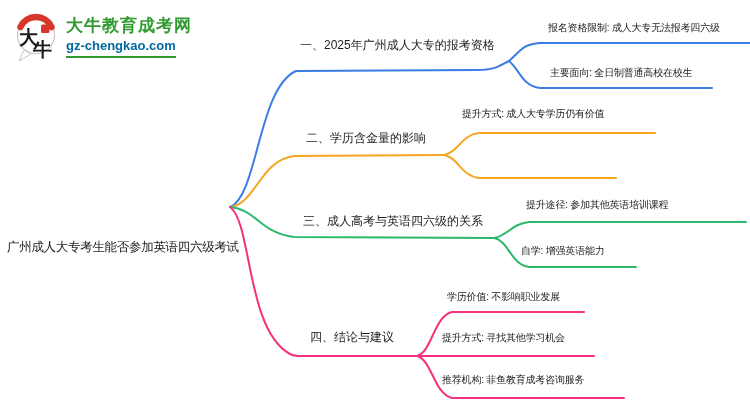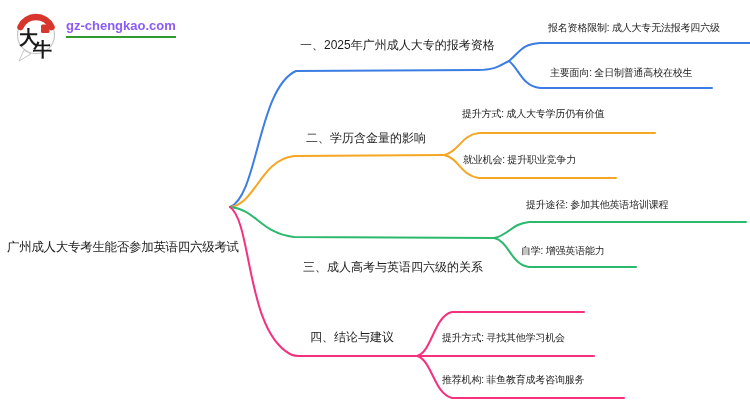--- a/index.html
+++ b/index.html
@@ -5,31 +5,31 @@
   html,body{margin:0;padding:0;background:#fff;}
   .stage{
     position:relative;width:750px;height:410px;background:#ffffff;
     overflow:hidden;font-family:"Liberation Sans","DejaVu Sans",sans-serif;
   }
   
   .logo{position:absolute;left:12px;top:10px;display:flex;align-items:flex-start;gap:6px;cursor:pointer;}
   .logo-icon{width:48px;height:54px;flex:0 0 auto;}
   .logo-text{padding-top:6px;}
   .logo-name{font-size:17px;font-weight:bold;color:#2f9a2f;letter-spacing:1px;line-height:20px;}
-  .logo-url{font-size:13px;font-weight:bold;color:#8b5cf6;line-height:16px;padding-bottom:2px;
+  .logo-url{font-size:13px;font-weight:bold;color:#0369a1;line-height:16px;padding-bottom:2px;
             border-bottom:2px solid #2f9a2f;display:inline-block;}
   
   .map-lines{position:absolute;left:0;top:0;width:750px;height:410px;}
   .node{position:absolute;color:#1c1c1c;white-space:nowrap;line-height:17px;}
   .root{left:7px;top:196px;font-size:12.5px;letter-spacing:-0.3px;margin-top:43px;}
   .branch{font-size:12px;}
   .leaf{font-size:10px;letter-spacing:-0.2px;}
   .b1{left:300px;top:37px;}
   .b2{left:306px;top:130px;}
-  .b3{left:303px;top:213px;margin-top:46px;}
+  .b3{left:303px;top:213px;}
   .b4{left:310px;top:329px;}
   .l1a{left:548px;top:19px;}
   .l1b{left:550px;top:64px;}
   .l2a{left:462px;top:105px;}
   .l2b{left:463px;top:151px;}
   .l3a{left:526px;top:196px;}
   .l3b{left:521px;top:242px;}
   .l4a{left:447px;top:288px;}
   .l4b{left:442px;top:329px;}
   .l4c{left:442px;top:371px;}
@@ -42,20 +42,21 @@
   <div class="logo">
     <svg class="logo-icon" viewBox="0 0 48 54">
       <path d="M 12 40 L 7 51 L 19 44 Z" fill="#ffffff" stroke="#c6c6c6" stroke-width="1"></path>
       <circle cx="24" cy="25" r="18.5" fill="#ffffff" stroke="#c6c6c6" stroke-width="1.2"></circle>
       <path d="M 8.5 17 A 17 17 0 0 1 39.5 17" fill="none" stroke="#d6362b" stroke-width="6.5" stroke-linecap="round"></path>
       <rect x="29" y="14.5" width="8.5" height="8.5" rx="1.5" fill="#d6362b"></rect>
       <text x="7" y="34" font-size="19" font-weight="bold" fill="#1a1a1a" font-family="DejaVu Serif, serif">大</text>
       <text x="21" y="46" font-size="19" font-weight="bold" fill="#1a1a1a" font-family="DejaVu Serif, serif">牛</text>
     </svg>
     <div class="logo-text">
+      <div class="logo-name">大牛教育成考网</div>
       <div class="logo-url">gz-chengkao.com</div>
     </div>
   </div>
 
   <svg class="map-lines" viewBox="0 0 750 410">
     <g fill="none" stroke-width="2" stroke-linecap="round">
       <path d="M 230 207 C 258 196 258 88 296 71 L 478 70 C 495 70 499 66 509 61" stroke="#3c7de4"></path>
       <path d="M 509 61 C 520 52 522 44 540 43 L 750 43" stroke="#3c7de4"></path>
       <path d="M 509 61 C 520 70 522 86 540 88 L 712 88" stroke="#3c7de4"></path>
     </g>
@@ -78,23 +79,23 @@
   </svg>
 
   <div class="node root">广州成人大专考生能否参加英语四六级考试</div>
 
   <div class="node branch b1">一、2025年广州成人大专的报考资格</div>
   <div class="node leaf l1a">报名资格限制: 成人大专无法报考四六级</div>
   <div class="node leaf l1b">主要面向: 全日制普通高校在校生</div>
 
   <div class="node branch b2">二、学历含金量的影响</div>
   <div class="node leaf l2a">提升方式: 成人大专学历仍有价值</div>
-  <div class="node leaf l2b">就业机会: 提升职业竞争力</div>
 
   <div class="node branch b3">三、成人高考与英语四六级的关系</div>
   <div class="node leaf l3a">提升途径: 参加其他英语培训课程</div>
   <div class="node leaf l3b">自学: 增强英语能力</div>
 
   <div class="node branch b4">四、结论与建议</div>
+  <div class="node leaf l4a">学历价值: 不影响职业发展</div>
   <div class="node leaf l4b">提升方式: 寻找其他学习机会</div>
   <div class="node leaf l4c">推荐机构: 菲鱼教育成考咨询服务</div>
 
 </div>
 
 </body></html>

